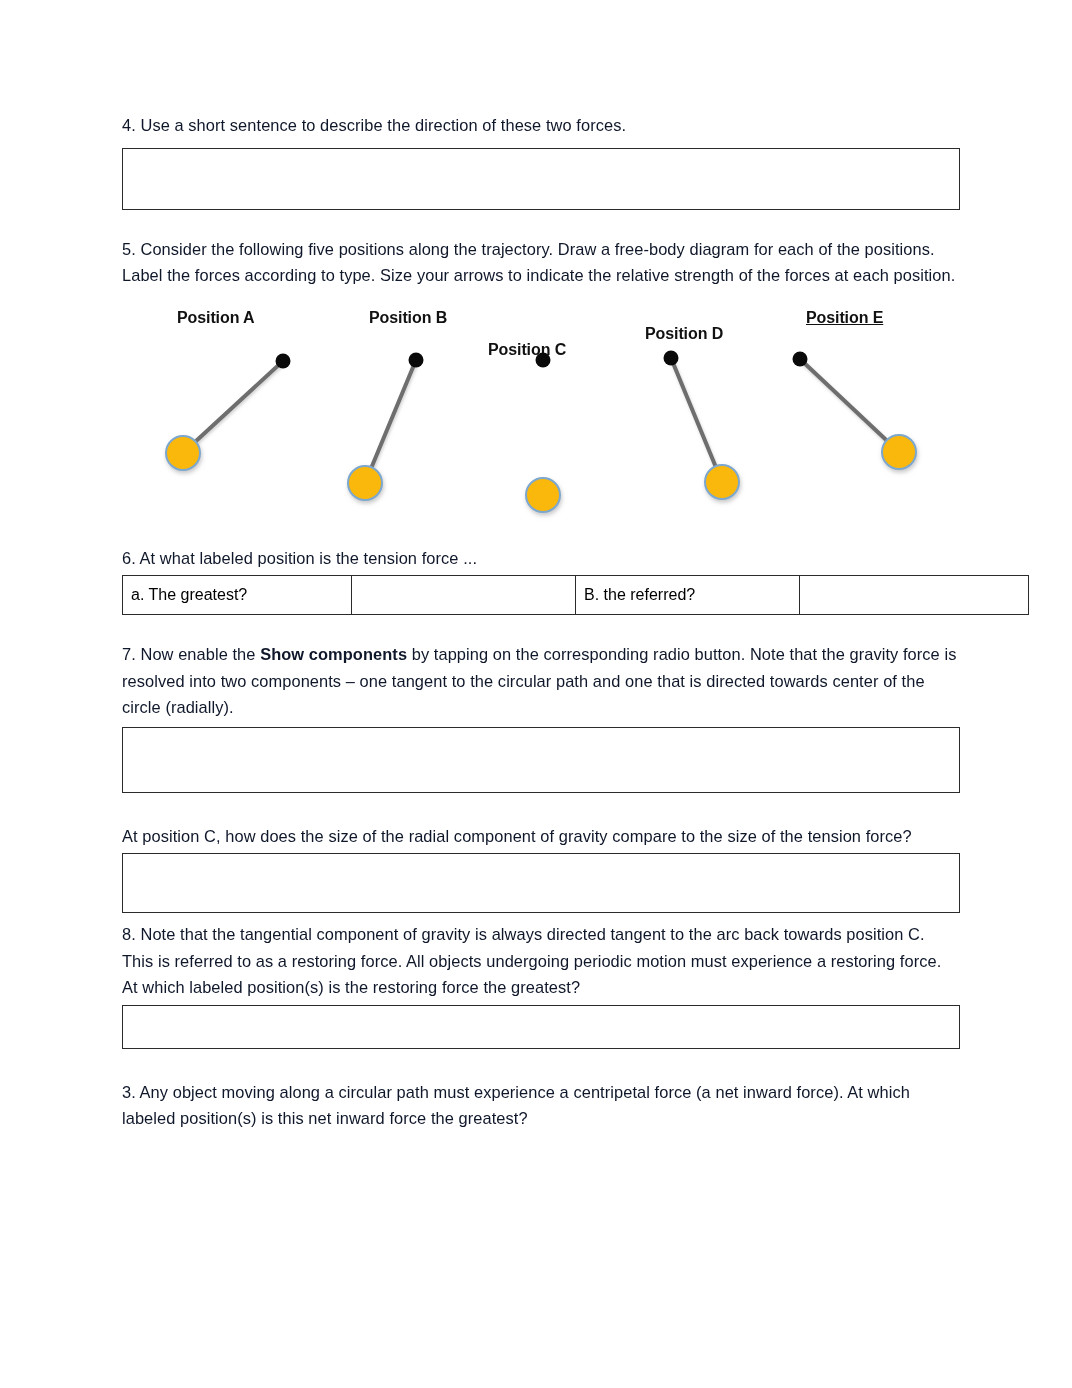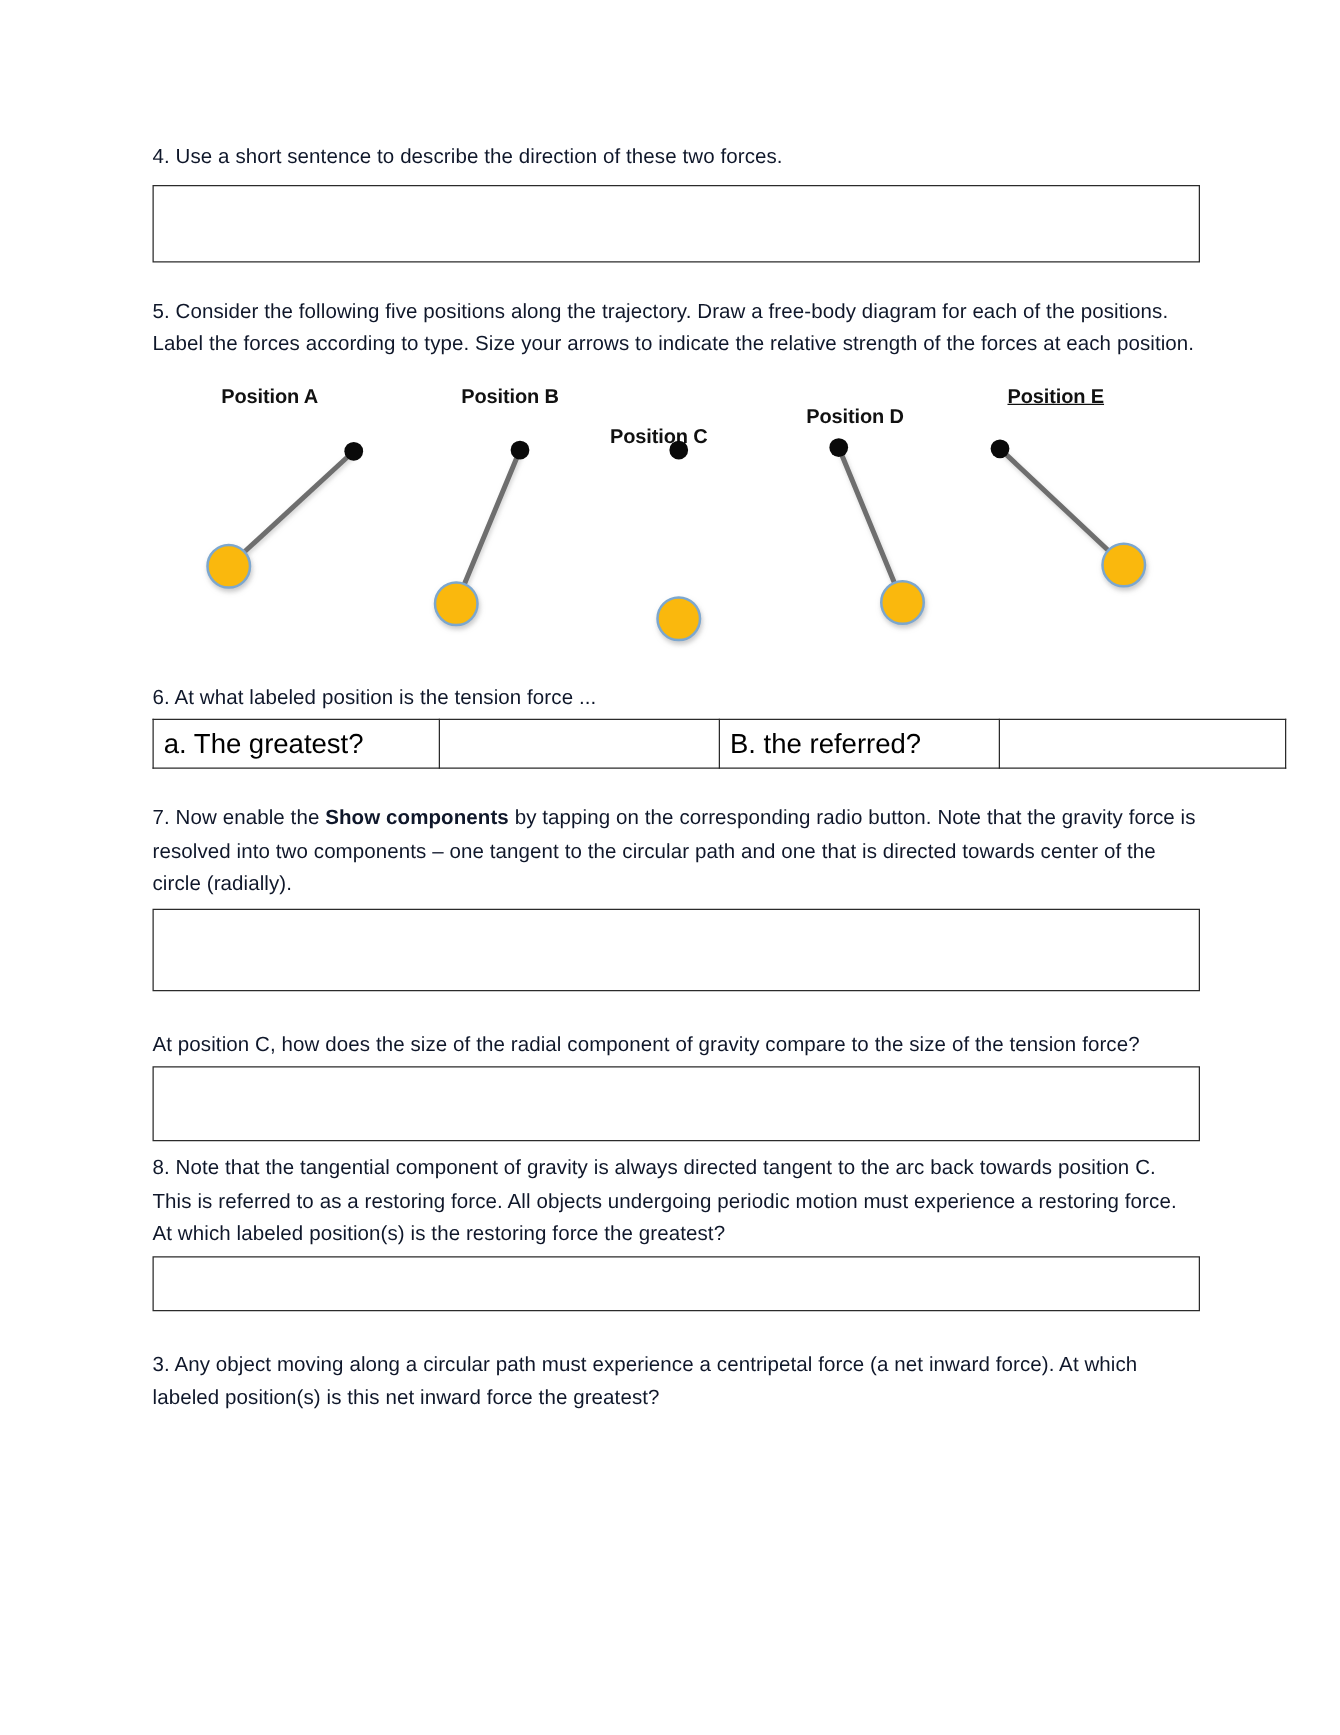--- a/index.html
+++ b/index.html
@@ -48,21 +48,21 @@
   
   table.q6 {
     border-collapse: collapse;
     width: 838px;
     table-layout: fixed;
   }
   table.q6 td {
     border: 1.5px solid #2b2b2b;
     height: 38px;
     padding: 0 8px;
-    font-size: 22px;
+    font-size: 16px;
     vertical-align: middle;
     color: #000;
   }
   .c1 { width: 212px; }
   .c2 { width: 207px; }
   .c3 { width: 207px; }
   .c4 { width: 212px; }
 
   
   .figure {

